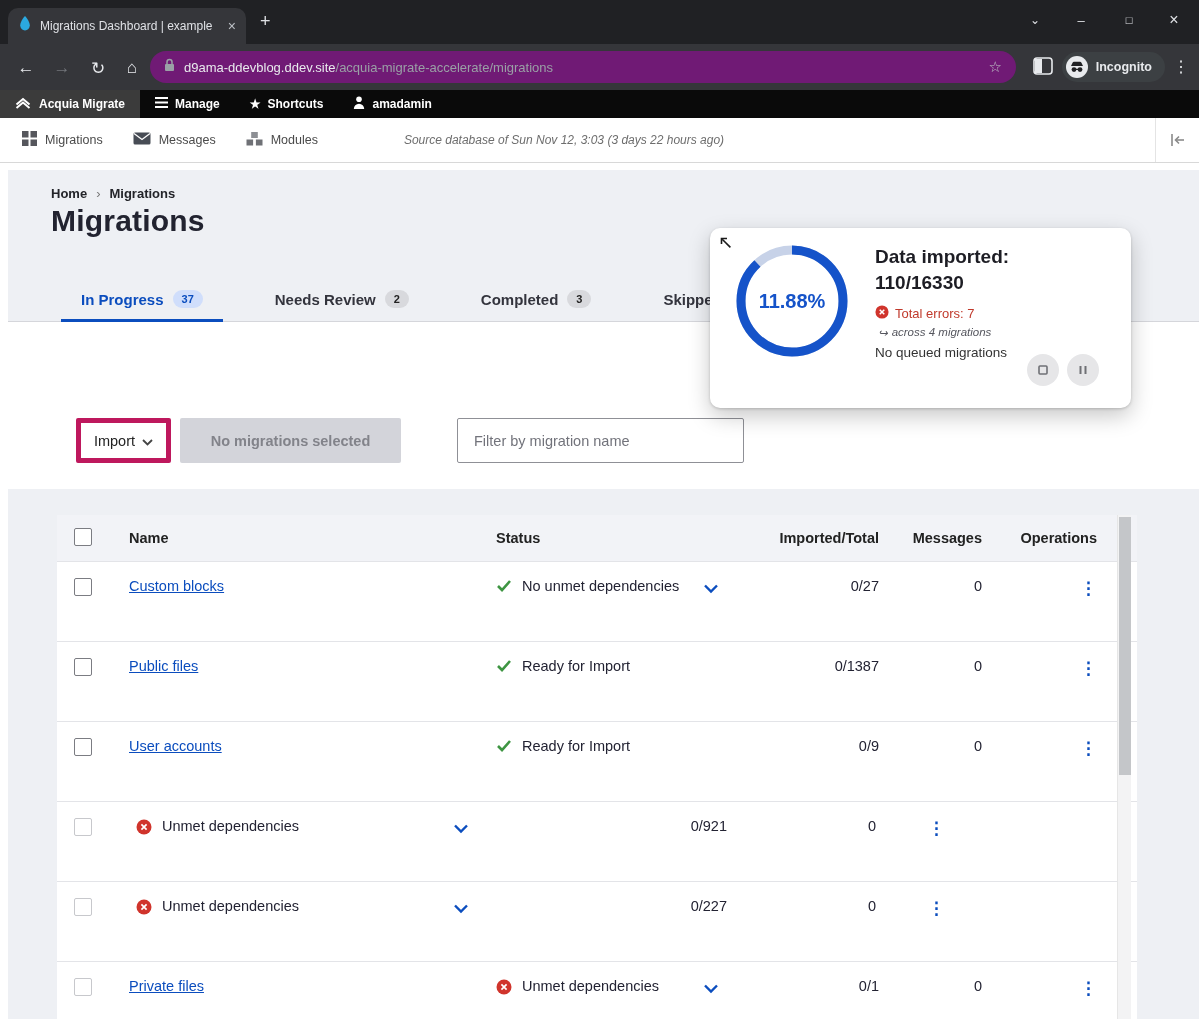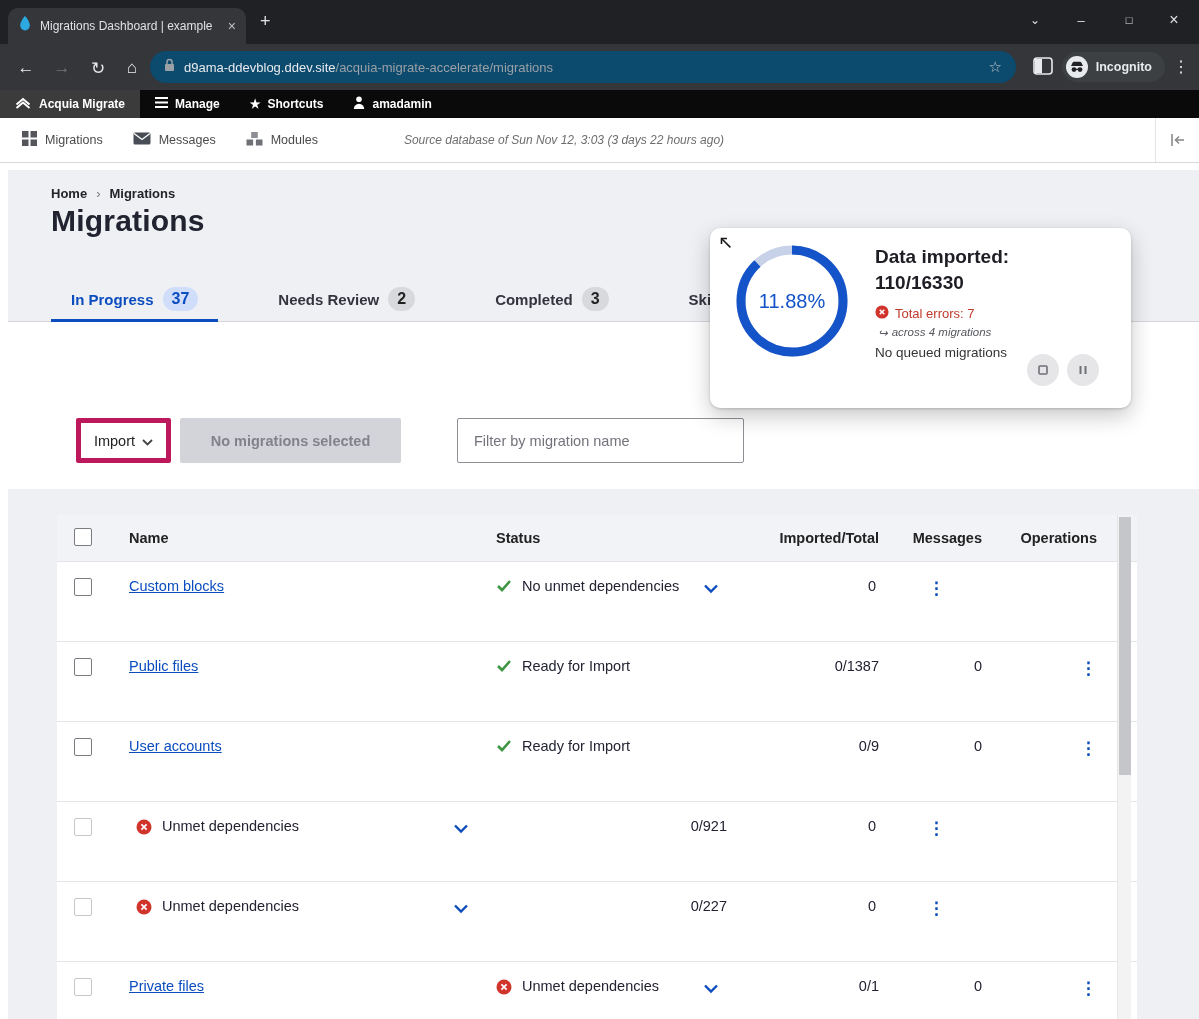--- a/index.html
+++ b/index.html
@@ -16,21 +16,21 @@
   .wc{position:absolute;top:2px;width:46px;height:36px;display:flex;align-items:center;justify-content:center;color:#dfe1e5;font-size:13px}
   .wc-chevron{left:1012px;font-size:12px}
   .wc-min{left:1058px}
   .wc-max{left:1106px;font-size:11px}
   .wc-close{left:1151px;font-size:16px}
 
   
   .navbar{position:absolute;left:0;top:44px;width:100%;height:46px;background:#35363a}
   .nav-icon{position:absolute;top:10px;width:28px;height:28px;display:flex;align-items:center;justify-content:center;color:#e8eaed;font-size:17px}
   .nav-back{left:12px}.nav-fwd{left:48px;color:#73767b}.nav-reload{left:84px}.nav-home{left:118px}
-  .omnibox{position:absolute;left:150px;top:7px;width:866px;height:32px;background:#0c4a6e;border-radius:16px;display:flex;align-items:center;padding:0 14px;gap:9px}
+  .omnibox{position:absolute;left:150px;top:7px;width:866px;height:32px;background:#701a75;border-radius:16px;display:flex;align-items:center;padding:0 14px;gap:9px}
   .url{font-size:13px;color:#e8eaed;white-space:nowrap}
   .url .path{color:#9aa0a6}
   .omni-star{margin-left:auto;color:#bdc1c6;font-size:15px}
   .sidepanel{position:absolute;left:1033px;top:13px}
   .incog{position:absolute;right:34px;top:8px;height:30px;background:#3c4043;border-radius:15px;display:flex;align-items:center;gap:8px;padding:0 13px 0 4px;color:#e8eaed;font-size:12.5px;font-weight:bold}
   .incog-circle{width:22px;height:22px;border-radius:50%;background:#e8eaed;display:flex;align-items:center;justify-content:center}
   .menu-dots{position:absolute;right:10px;top:13px;color:#e8eaed;font-size:16px}
 
   
   .admintb{position:absolute;left:0;top:90px;width:100%;height:28px;background:#0a0a0a;display:flex;align-items:stretch;color:#fff}
@@ -48,25 +48,25 @@
   
   .content{position:absolute;left:0;top:163px;width:100%;height:856px;background:#fff}
   .hdr-area{position:absolute;left:8px;right:0;top:7px;height:152px;background:#eef0f4;border-bottom:1px solid #d5d6db}
   .band{position:absolute;left:0;top:160px;width:100%;height:166px;background:#fff}
   .lower{position:absolute;left:8px;right:0;top:326px;bottom:0;background:#eef0f4}
 
   .breadcrumb{position:absolute;left:43px;top:16px;font-size:13px;font-weight:bold;color:#232429;display:flex;gap:9px;align-items:center}
   .crumb-sep{color:#777;font-weight:normal}
   .page-title{position:absolute;left:43px;top:34px;font-size:30px;font-weight:bold;color:#222330;letter-spacing:.2px}
 
-  .tabs{position:absolute;left:43px;bottom:0;height:44px;display:flex;gap:40px}
+  .tabs{position:absolute;left:53px;bottom:0;height:44px;display:flex;gap:32px}
   .tab{display:flex;align-items:center;gap:9px;padding:0 20px;font-size:15px;font-weight:bold;color:#33343d;position:relative}
   .tab.active{color:#0b4dbe}
   .tab.active::after{content:"";position:absolute;left:0;right:0;bottom:-1px;height:3px;background:#0b4dbe}
-  .tab-badge{background:#d8d9dd;color:#222;font-size:16px;font-weight:bold;padding:3px 9px;border-radius:12px}
+  .tab-badge{background:#d8d9dd;color:#222;font-size:11px;font-weight:bold;padding:3px 9px;border-radius:12px}
   .tab.active .tab-badge{background:#d0defb;color:#0b4dbe}
 
   
   .import-btn{position:absolute;left:76px;top:255px;width:95px;height:45px;background:#fff;border:5px solid #be185d;border-radius:2px;display:flex;align-items:center;justify-content:center;gap:7px;font-size:14.5px;color:#222}
   .disabled-btn{position:absolute;left:180px;top:255px;width:221px;height:45px;background:#d3d4da;border-radius:2px;color:#82838a;font-weight:bold;display:flex;align-items:center;justify-content:center;font-size:14.5px}
   .filter-input{position:absolute;left:457px;top:255px;width:287px;height:45px;border:1px solid #8f9096;border-radius:2px;padding:0 16px;font-size:14.5px;color:#333;background:#fff;font-family:"Liberation Sans",sans-serif}
   .filter-input::placeholder{color:#72737b}
 
   
   .tcard{position:absolute;left:57px;top:352px;width:1080px;height:504px;background:#fff}
@@ -90,21 +90,21 @@
   .kebab{color:#0b4dbe;font-size:17px;font-weight:bold;cursor:pointer}
 
   
   .sbar{position:absolute;left:1117px;top:352px;width:14px;bottom:0;background:#f3f3f4;border-left:1px solid #e6e6e6}
   .sthumb{position:absolute;left:1px;top:2px;width:12px;height:258px;background:#c4c6c9}
 
   
   .popup{position:absolute;left:710px;top:228px;width:421px;height:180px;background:#fff;border-radius:10px;box-shadow:0 1px 3px rgba(0,0,0,.18),0 8px 22px rgba(0,0,0,.22);z-index:6}
   .resize-cursor{position:absolute;left:9px;top:8px}
   .ring-wrap{position:absolute;left:22px;top:13px;width:120px;height:120px}
-  .ring-label{position:absolute;left:0;top:0;width:120px;height:120px;display:flex;align-items:center;justify-content:center;font-weight:normal;color:#1553c9;font-size:20px}
+  .ring-label{position:absolute;left:0;top:0;width:120px;height:120px;display:flex;align-items:center;justify-content:center;font-weight:bold;color:#1553c9;font-size:20px}
   .pc-title{position:absolute;left:165px;top:18px;font-size:19px;font-weight:bold;color:#1d1d24}
   .pc-fraction{position:absolute;left:165px;top:44px;font-size:19px;font-weight:bold;color:#1d1d24}
   .pc-errors{position:absolute;left:165px;top:77px;display:flex;align-items:center;gap:6px;font-size:13px;color:#c0392b}
   .pc-across{position:absolute;left:168px;top:98px;font-size:11.5px;font-style:italic;color:#55565e;display:flex;gap:4px}
   .pc-queued{position:absolute;left:165px;top:117px;font-size:13.5px;color:#333}
   .pc-btn{position:absolute;width:32px;height:32px;border-radius:50%;background:#e6e6e8;display:flex;align-items:center;justify-content:center;cursor:pointer}
   .pc-stop{left:317px;top:126px}
   .pc-pause{left:357px;top:126px}
 </style>
 </head>
@@ -295,20 +295,21 @@
             <div class="cell c2"><a class="rowlink">Custom blocks</a></div>
             <div class="cell c3">
               <span class="sicon"><svg width="16" height="13" viewBox="0 0 16 13">
                   <path d="M2 7l4 4 8-9" fill="none" stroke="#3e9542" stroke-width="2.6"></path>
                 </svg></span>
               <span class="stext">No unmet dependencies</span>
               <span class="chev"><svg width="16" height="10" viewBox="0 0 16 10">
                   <path d="M2 1.5l6 6 6-6" fill="none" stroke="#0b4dbe" stroke-width="2.4"></path>
                 </svg></span>
             </div>
+            <div class="cell c4"><span>0/27</span></div>
             <div class="cell c5"><span>0</span></div>
             <div class="cell c6"><span class="kebab">⋮</span></div>
           </div>
           <div class="trow">
             <div class="cell c1"><span class="checkbox"></span></div>
             <div class="cell c2"><a class="rowlink">Public files</a></div>
             <div class="cell c3">
               <span class="sicon"><svg width="16" height="13" viewBox="0 0 16 13">
                   <path d="M2 7l4 4 8-9" fill="none" stroke="#3e9542" stroke-width="2.6"></path>
                 </svg></span>

